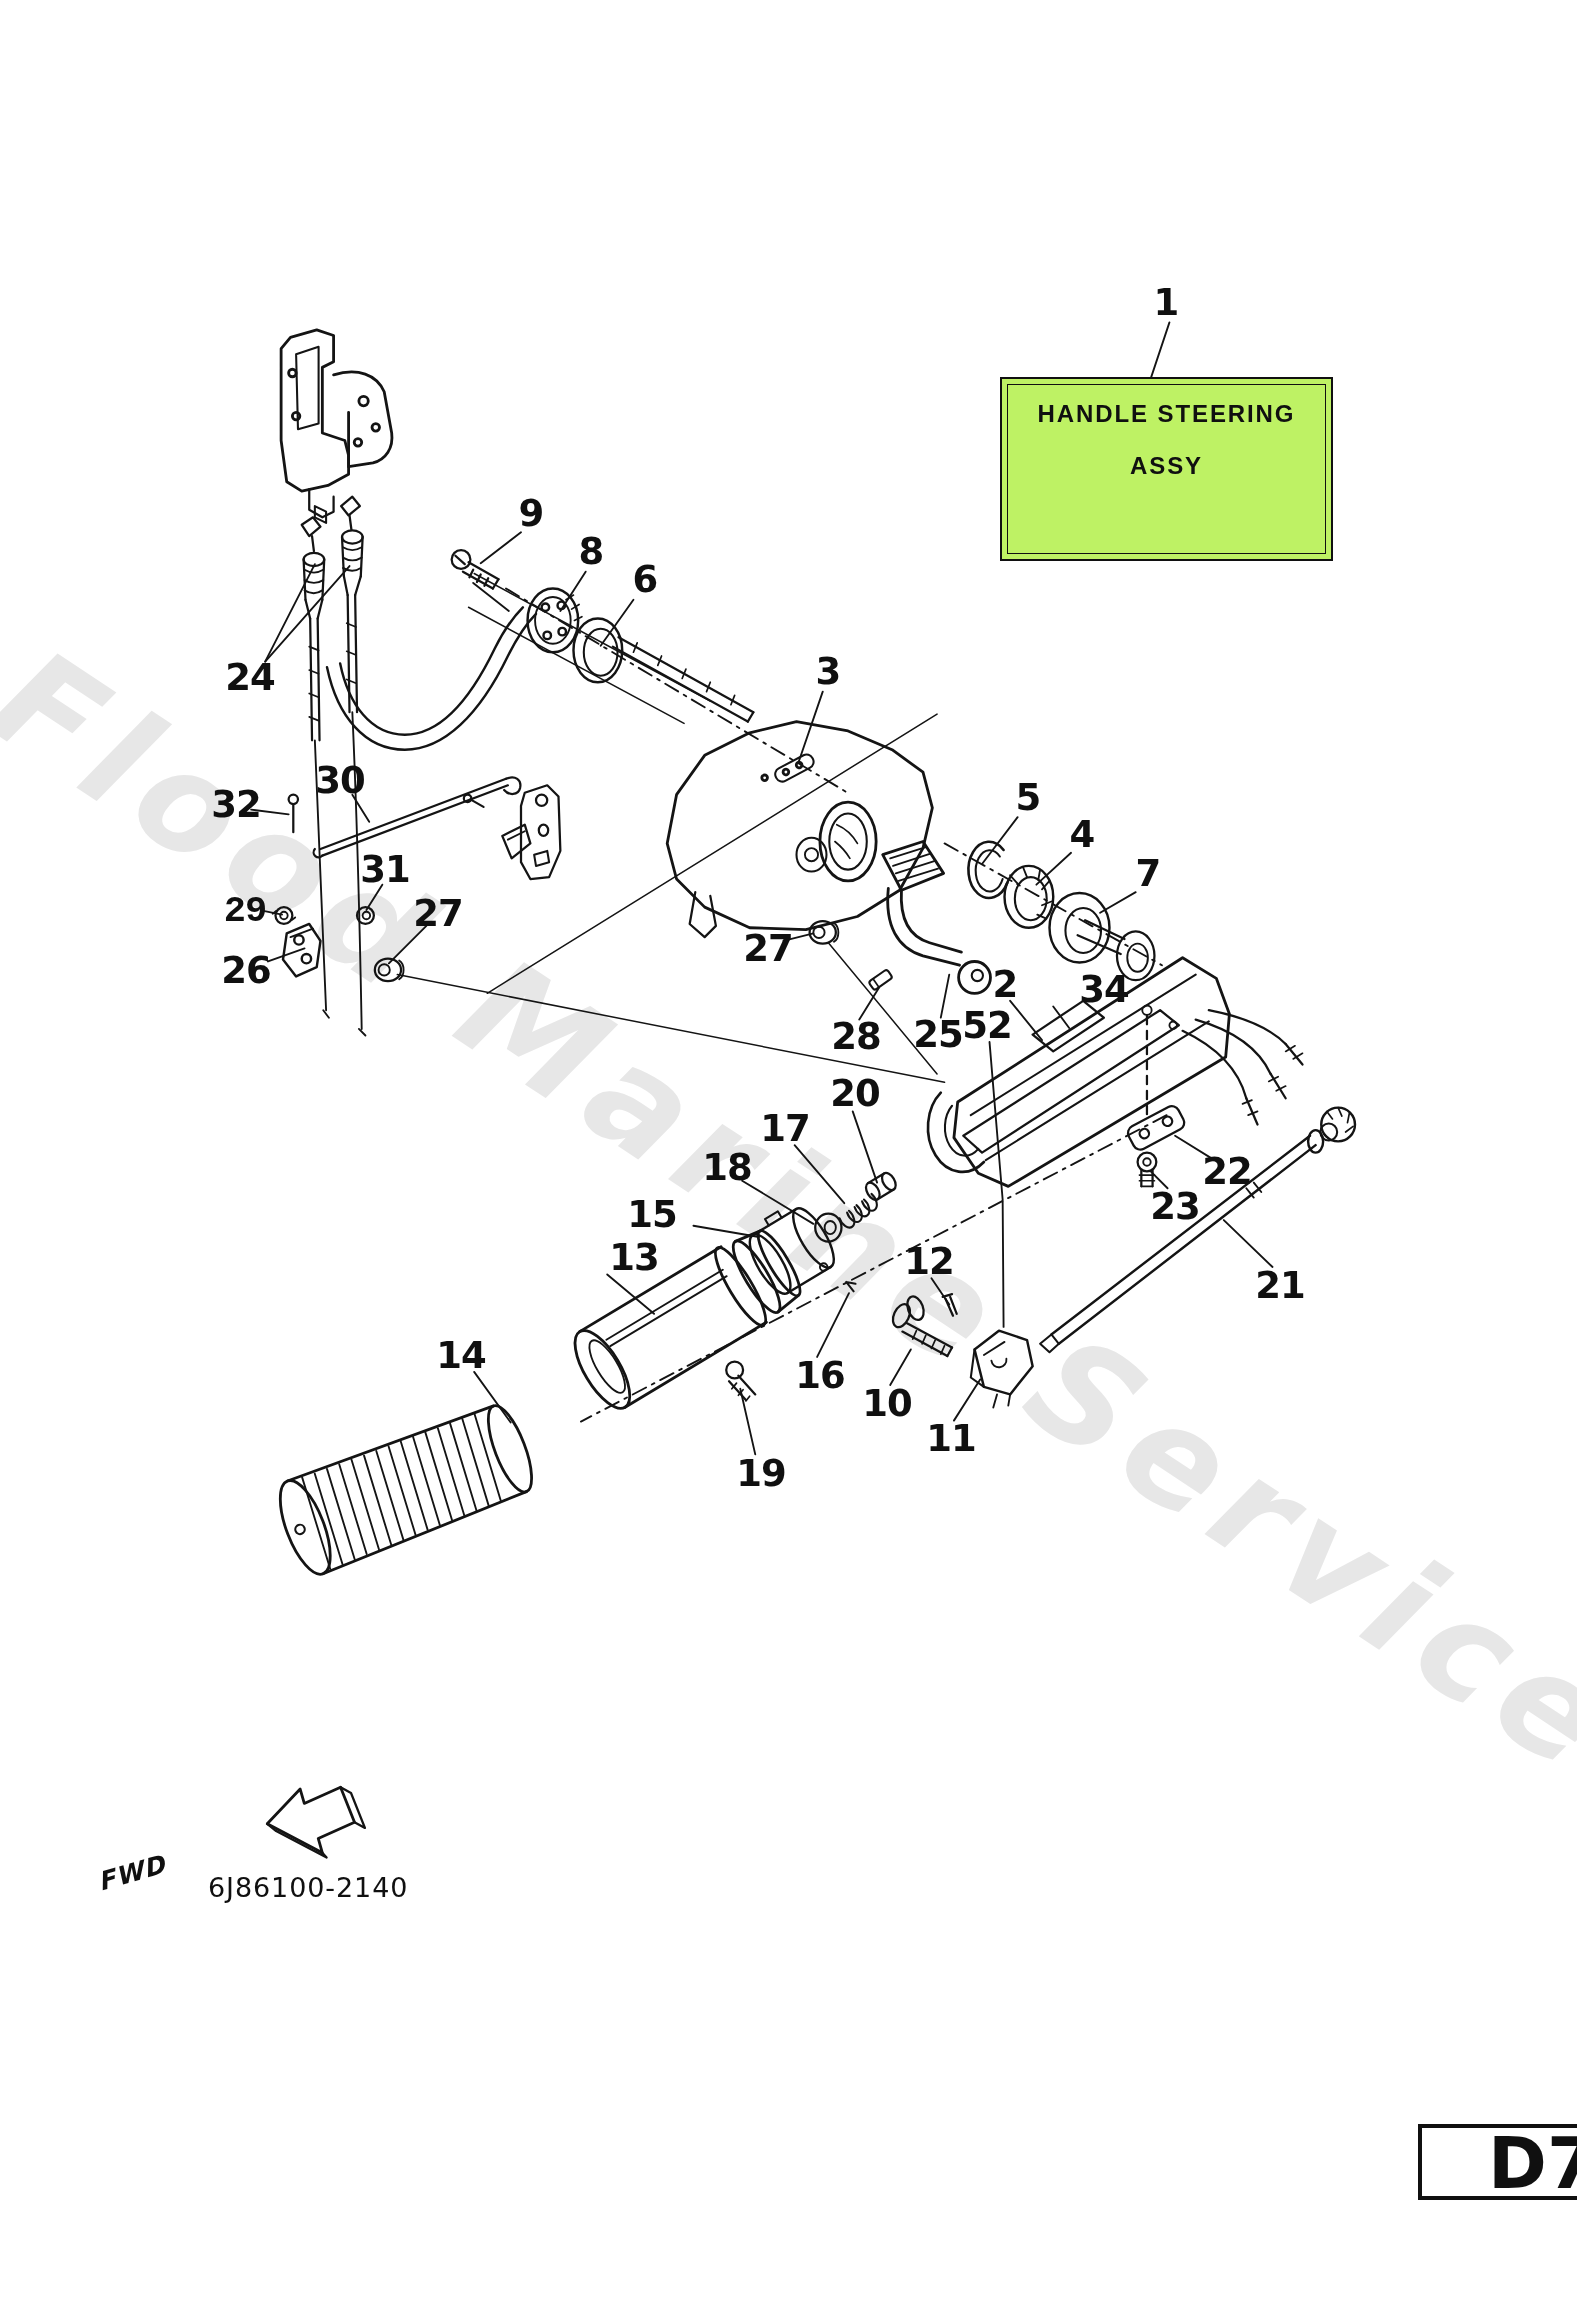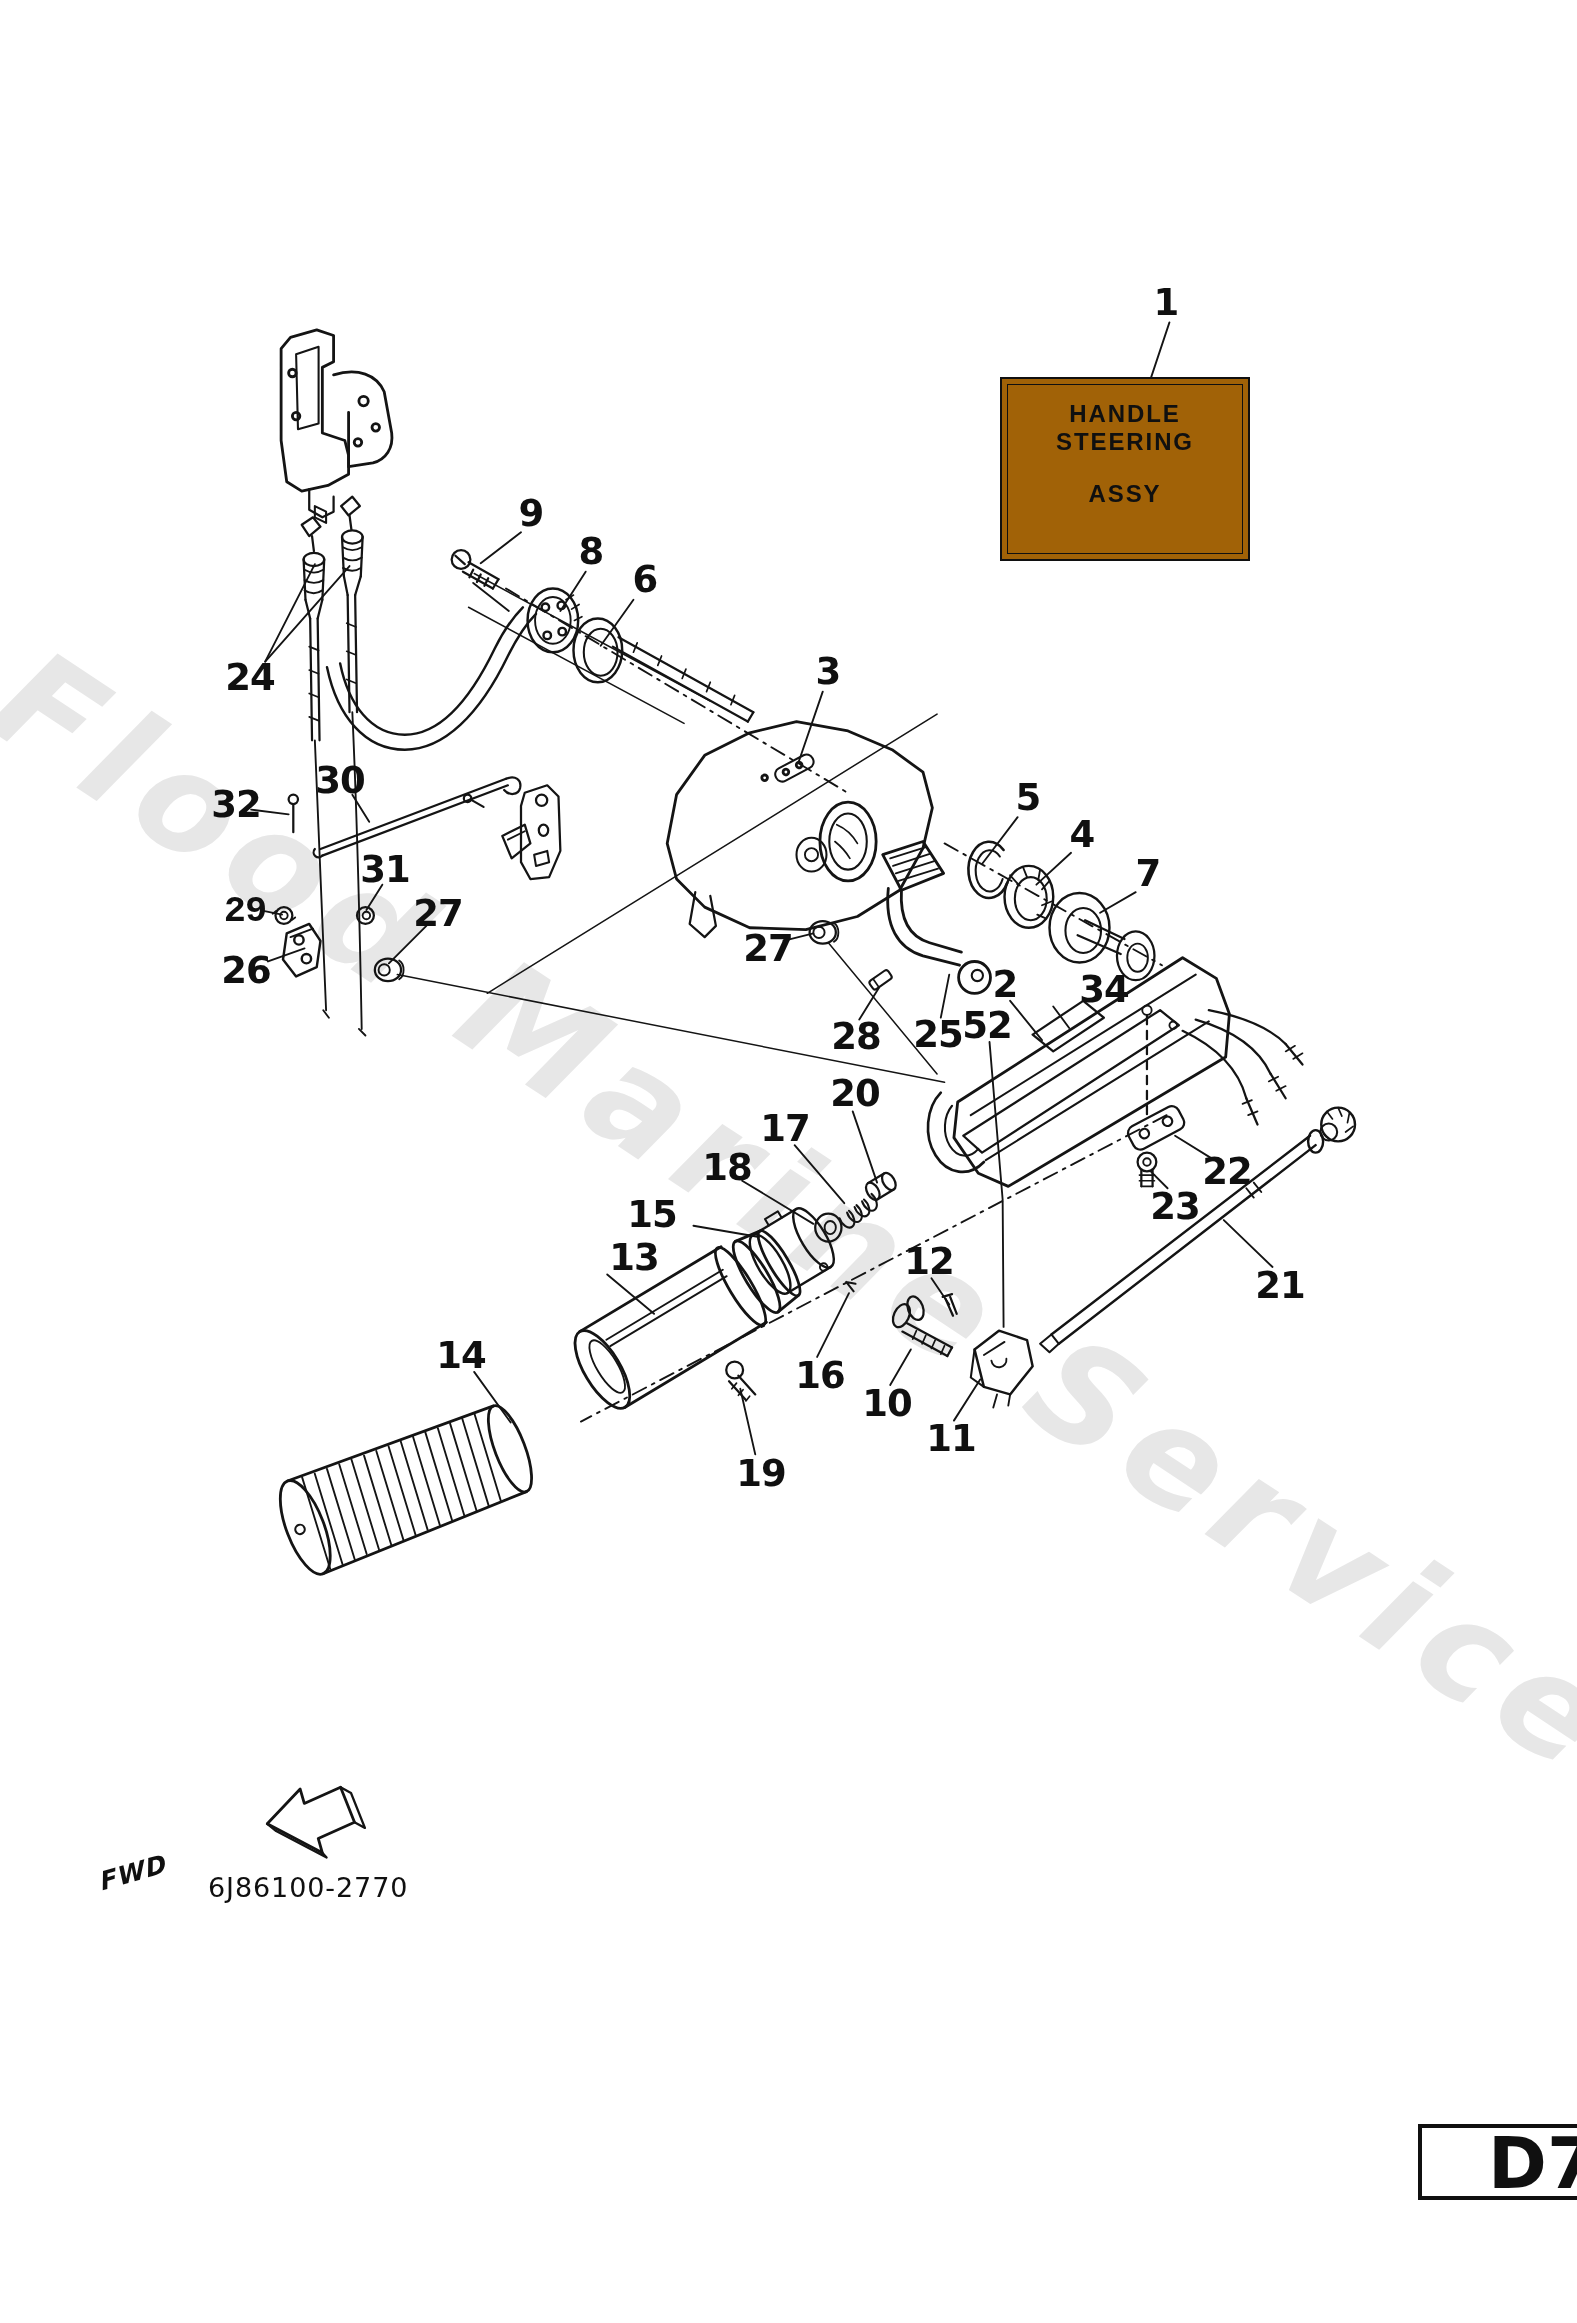--- a/index.html
+++ b/index.html
@@ -10,22 +10,22 @@
      transform:rotate(33.5deg);transform-origin:0 0;
      font-family:"DejaVu Sans",sans-serif;font-style:italic;font-weight:bold;
      font-size:139px;letter-spacing:13px;white-space:nowrap;user-select:none;}
   
   #art{position:absolute;left:0;top:0;z-index:2;}
   
   .co{position:absolute;z-index:3;transform:translate(-50%,-50%);
       font-family:"DejaVu Sans",sans-serif;font-weight:bold;font-size:37px;
       letter-spacing:-0.9px;color:#101010;line-height:1;}
   
-  #infobox{position:absolute;left:1000px;top:377px;width:250px;height:184px;z-index:3;
-      border:2.8px solid #101010;background:#a16207;box-sizing:border-box;}
+  #infobox{position:absolute;left:1000px;top:377px;width:333px;height:184px;z-index:3;
+      border:2.8px solid #101010;background:#bef264;box-sizing:border-box;}
   #infobox .inner{position:absolute;left:4.7px;top:4.7px;right:4.7px;bottom:4.7px;
       border:1.9px solid #101010;text-align:center;}
   #infobox .t1{margin-top:15px;font-size:24px;font-weight:bold;letter-spacing:1.9px;color:#101010;}
   #infobox .t2{margin-top:24px;font-size:24px;font-weight:bold;letter-spacing:1.9px;color:#101010;}
   #infobox .refs{margin-top:11.2px;font-size:19.7px;font-weight:bold;line-height:1.35;color:#101010;}
   
   #dwgcode{position:absolute;left:208px;top:1872px;z-index:3;font-family:"DejaVu Sans",sans-serif;
       font-size:27px;letter-spacing:0.9px;color:#101010;}
   
   #pagetab{position:absolute;left:1418px;top:2124px;width:197px;height:76px;z-index:3;
@@ -436,20 +436,20 @@
       <div class="co" style="left: 768px; top: 948px;">27</div>
       <div class="co" style="left: 856px; top: 1036px;">28</div>
       <div class="co" style="left: 245px; top: 911px; font-family: Liberation Mono, monospace;">29</div>
       <div class="co" style="left: 340px; top: 780px;">30</div>
       <div class="co" style="left: 385px; top: 869px;">31</div>
       <div class="co" style="left: 236px; top: 804px;">32</div>
       <div class="co" style="left: 987px; top: 1025px;">52</div>
       <div class="co" style="left: 1104px; top: 989px; text-align: right;">34</div>
     </div>
 
-  <div id="dwgcode">6J86100-2770</div>
+  <div id="dwgcode">6J86100-2140</div>
 
   <div id="pagetab">
     <span>D7</span>
   </div>
 
 </div>
 
 
 </body></html>

